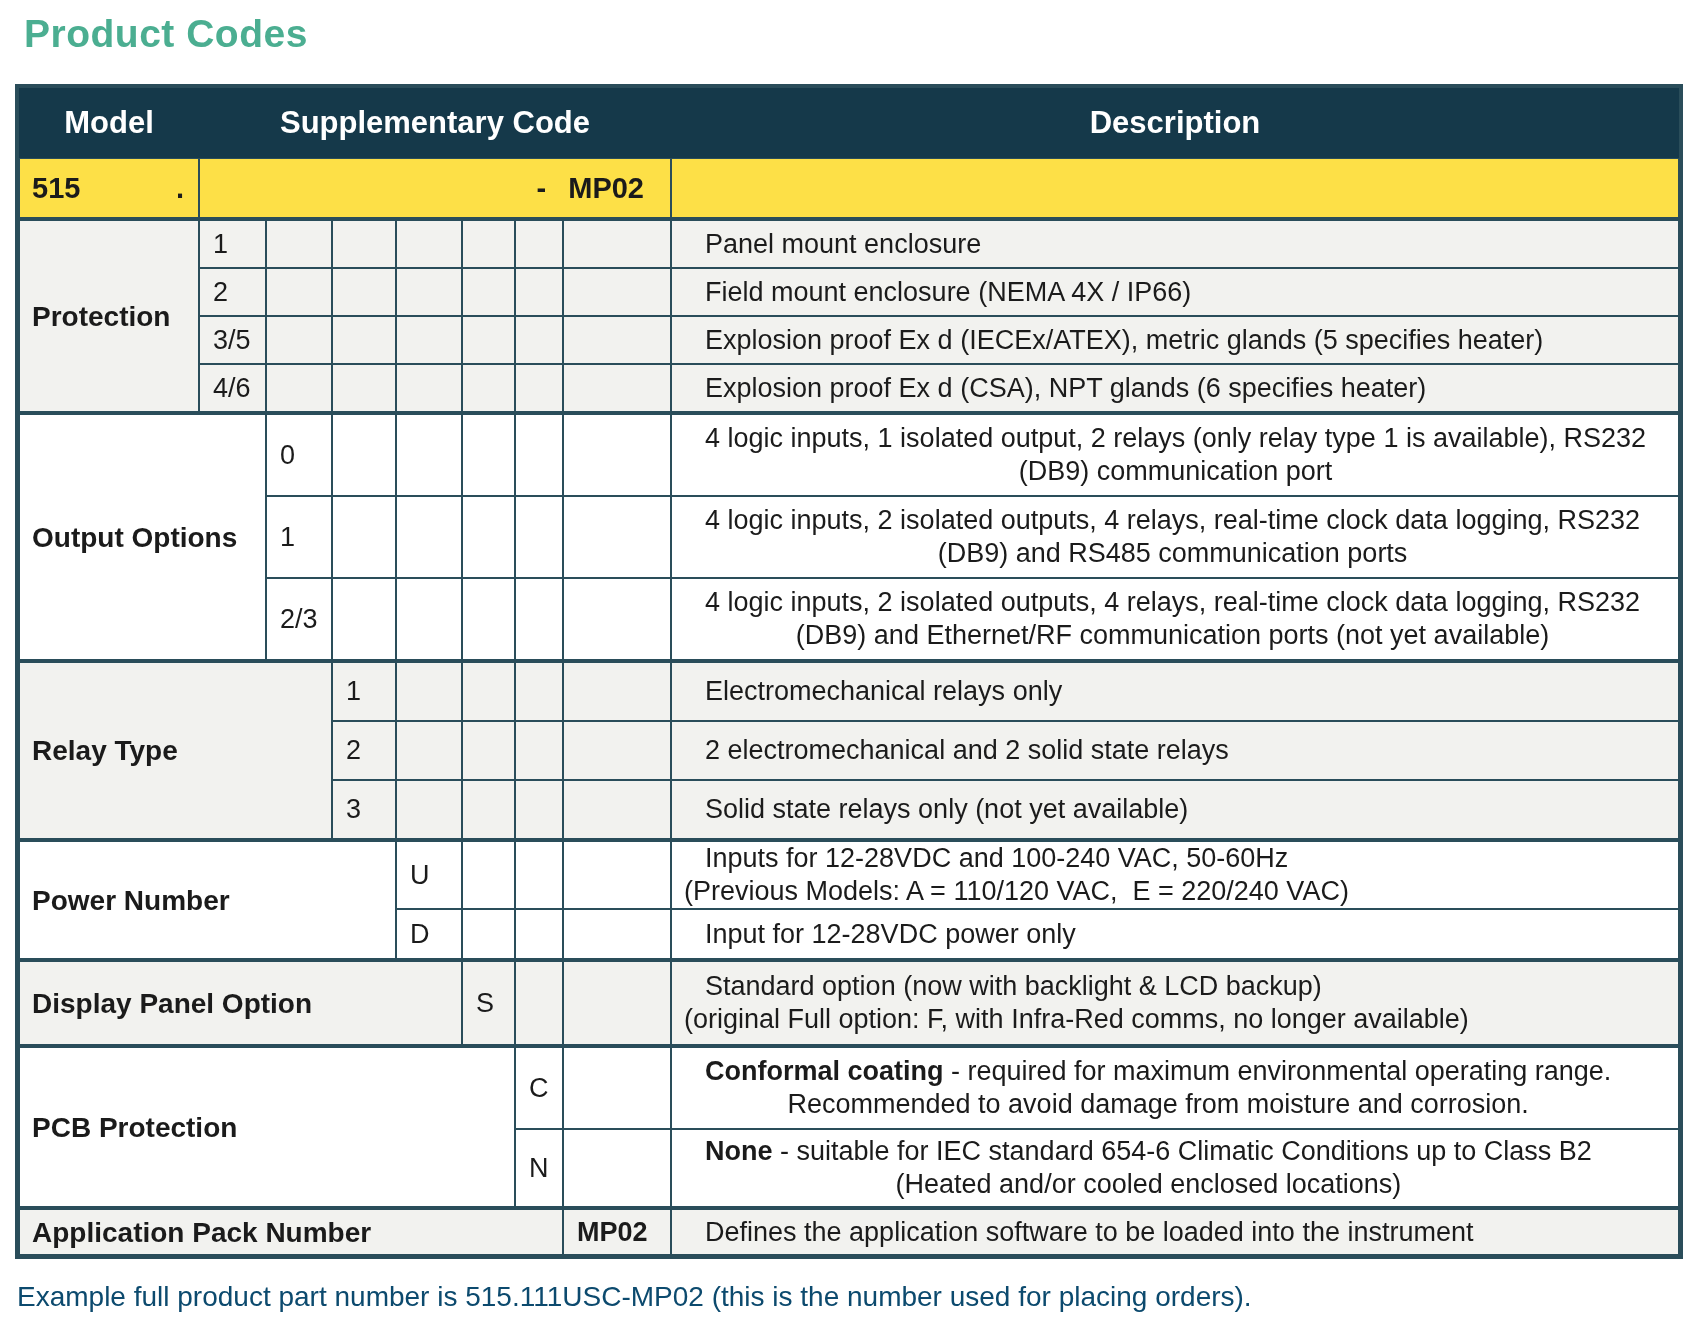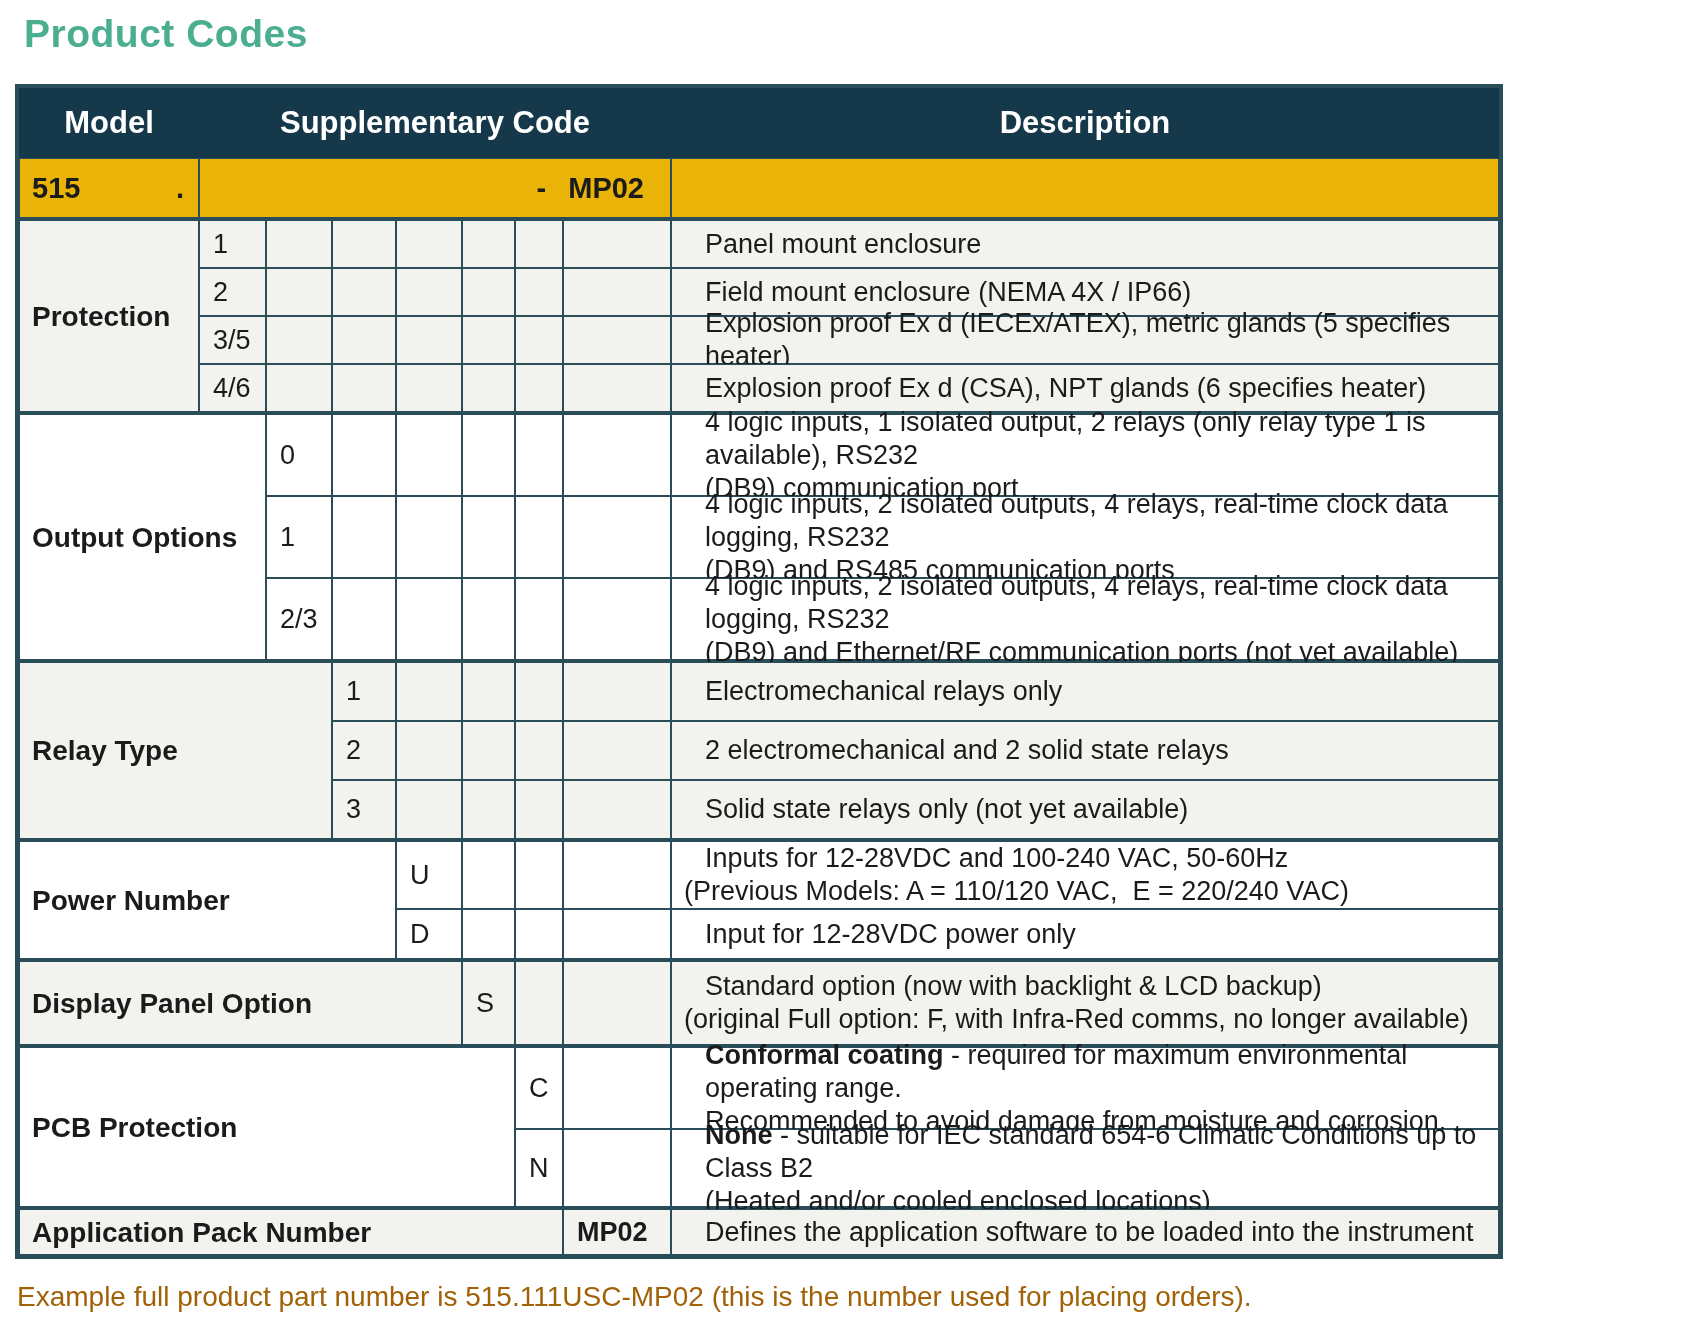--- a/index.html
+++ b/index.html
@@ -17,42 +17,43 @@
     font-family:"Liberation Sans", sans-serif;
     color:var(--text);
     overflow:hidden;
   }
   .page-title{
     font-size:39px;font-weight:bold;color:var(--title);
     margin:12px 0 0 24px;letter-spacing:0.5px;
   }
   .codes-table{
     margin:28px 0 0 15px;
-    width:1488px;
+    width:1668px;
     border:4px solid var(--line);
     background:var(--white);
+    text-align:center;
   }
   
   .thead{
     display:grid;grid-template-columns:180px 472px 1fr;
     height:70px;background:var(--header-bg);
   }
   .thead .hcell{
     display:flex;align-items:center;justify-content:center;
     color:#ffffff;font-weight:bold;font-size:31px;
   }
   
   .cell{
     border:1px solid var(--line);
     display:flex;align-items:center;
     font-size:27px;line-height:33px;
   }
   .model-row{
     display:grid;grid-template-columns:180px 472px 1fr;
-    grid-template-rows:60px;background:#eab308;
+    grid-template-rows:60px;background:#fde047;
   }
   .model-cell{justify-content:space-between;padding:0 14px 0 12px;font-weight:bold;font-size:29px;}
   .supp-cell{justify-content:flex-end;padding-right:26px;font-weight:bold;font-size:29px;}
   .supp-cell .dash{margin-right:22px;}
   
   .section{display:grid;border-top:2px solid var(--line);}
   .sec-enclosure{grid-template-columns:180px 67px 66px 64px 66px 53px 48px 108px 1fr;grid-template-rows:repeat(4,48px);}
   .sec-output   {grid-template-columns:247px 66px 64px 66px 53px 48px 108px 1fr;grid-template-rows:repeat(3,82px);}
   .sec-relay    {grid-template-columns:313px 64px 66px 53px 48px 108px 1fr;grid-template-rows:repeat(3,59px);}
   .sec-power    {grid-template-columns:377px 66px 53px 48px 108px 1fr;grid-template-rows:68px 50px;}
@@ -68,21 +69,21 @@
   .code-cell{padding-left:13px;}
   .code-bold{font-weight:bold;}
   .desc-cell{
     padding:4px 8px 4px 12px;
     display:flex;flex-direction:column;justify-content:center;align-items:flex-start;
   }
   .desc-line{white-space:pre-line;margin-left:21px;}
   .desc-line b{font-weight:bold;}
   .italic-line{white-space:pre-line;}
   .footer-note{
-    margin:22px 0 0 17px;font-size:28px;color:#a16207;
+    margin:22px 0 0 17px;font-size:28px;color:#0c4a6e;
   }
 </style>
 </head>
 <body>
 
 <h1 class="page-title">Product Codes</h1>
 
 <div class="codes-table">
 
   <div class="thead">

